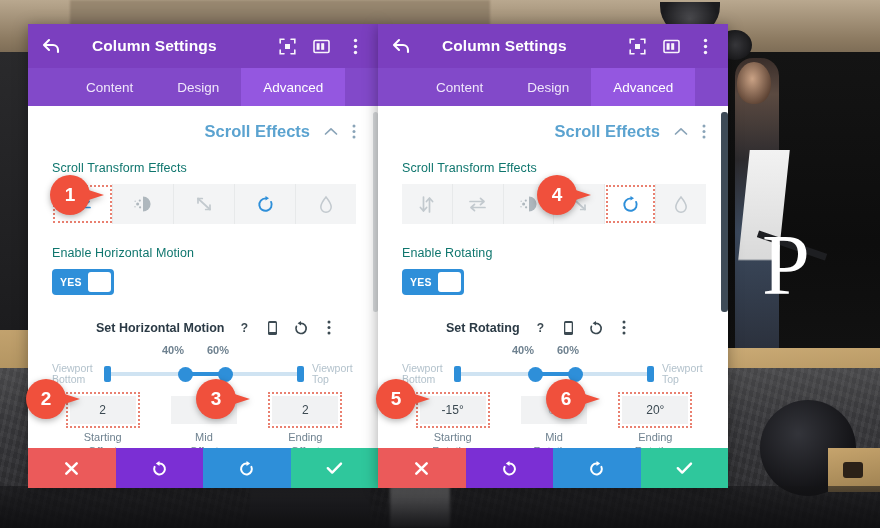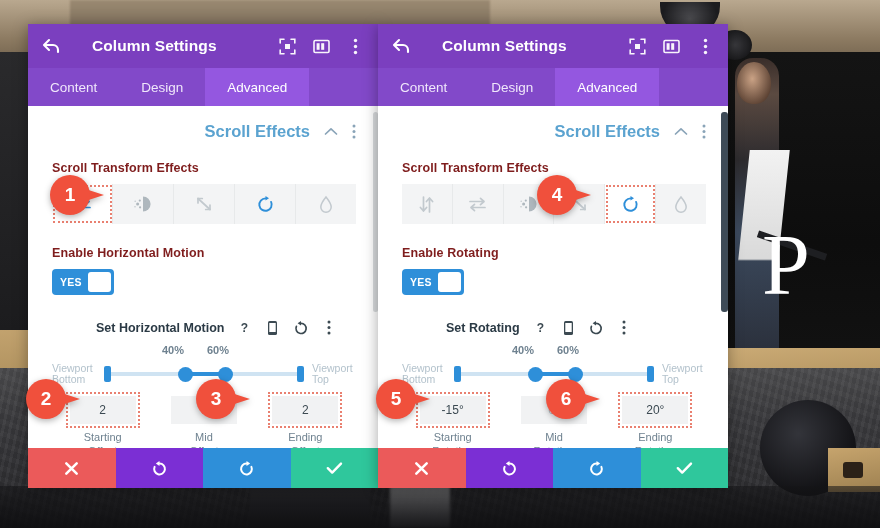--- a/index.html
+++ b/index.html
@@ -141,20 +141,21 @@
   }
   .hdr-icons { display: flex; align-items: center; gap: 16px; }
   .hdr-ico {
     width: 18px; height: 18px; display: flex; align-items: center; justify-content: center;
     cursor: pointer; opacity: .95;
   }
 
   .tabs {
     height: 38px; background: #8249c9; display: flex; align-items: stretch;
     flex: 0 0 38px;
+    padding-left: 36px;
   }
   .tab {
     padding: 0 22px; display: flex; align-items: center; justify-content: center;
     color: #f0e7fb; font-size: 13.5px; cursor: pointer; white-space: nowrap;
   }
   .tab.active { background: #9457e0; color: #ffffff; }
 
   .panel-body {
     flex: 1 1 auto; background: #fff; position: relative; overflow: hidden;
     padding: 0 0 0 0;
@@ -163,21 +164,21 @@
 
   .section-head {
     display: flex; align-items: center; margin-bottom: 20px;
   }
   .section-title {
     color: #5ba3d0; font-size: 16.5px; font-weight: 700; flex: 1 1 auto; text-align: right;
   }
   .sec-ctl { color: #8aa4b8; font-size: 13px; margin-left: 14px; cursor: pointer; display:flex; align-items:center;}
 
   .field-label {
-    color: #7f1d1d; font-size: 12.5px; font-weight: 700; margin-bottom: 9px;
+    color: #0f766e; font-size: 12.5px; font-weight: 400; margin-bottom: 9px;
     letter-spacing: .1px;
   }
 
   
   .icon-strip {
     display: flex; background: #f3f4f5; height: 40px; width: 100%;
     margin-bottom: 22px; position: relative;
   }
   .icon-cell {
     flex: 1 1 0; display: flex; align-items: center; justify-content: center;

